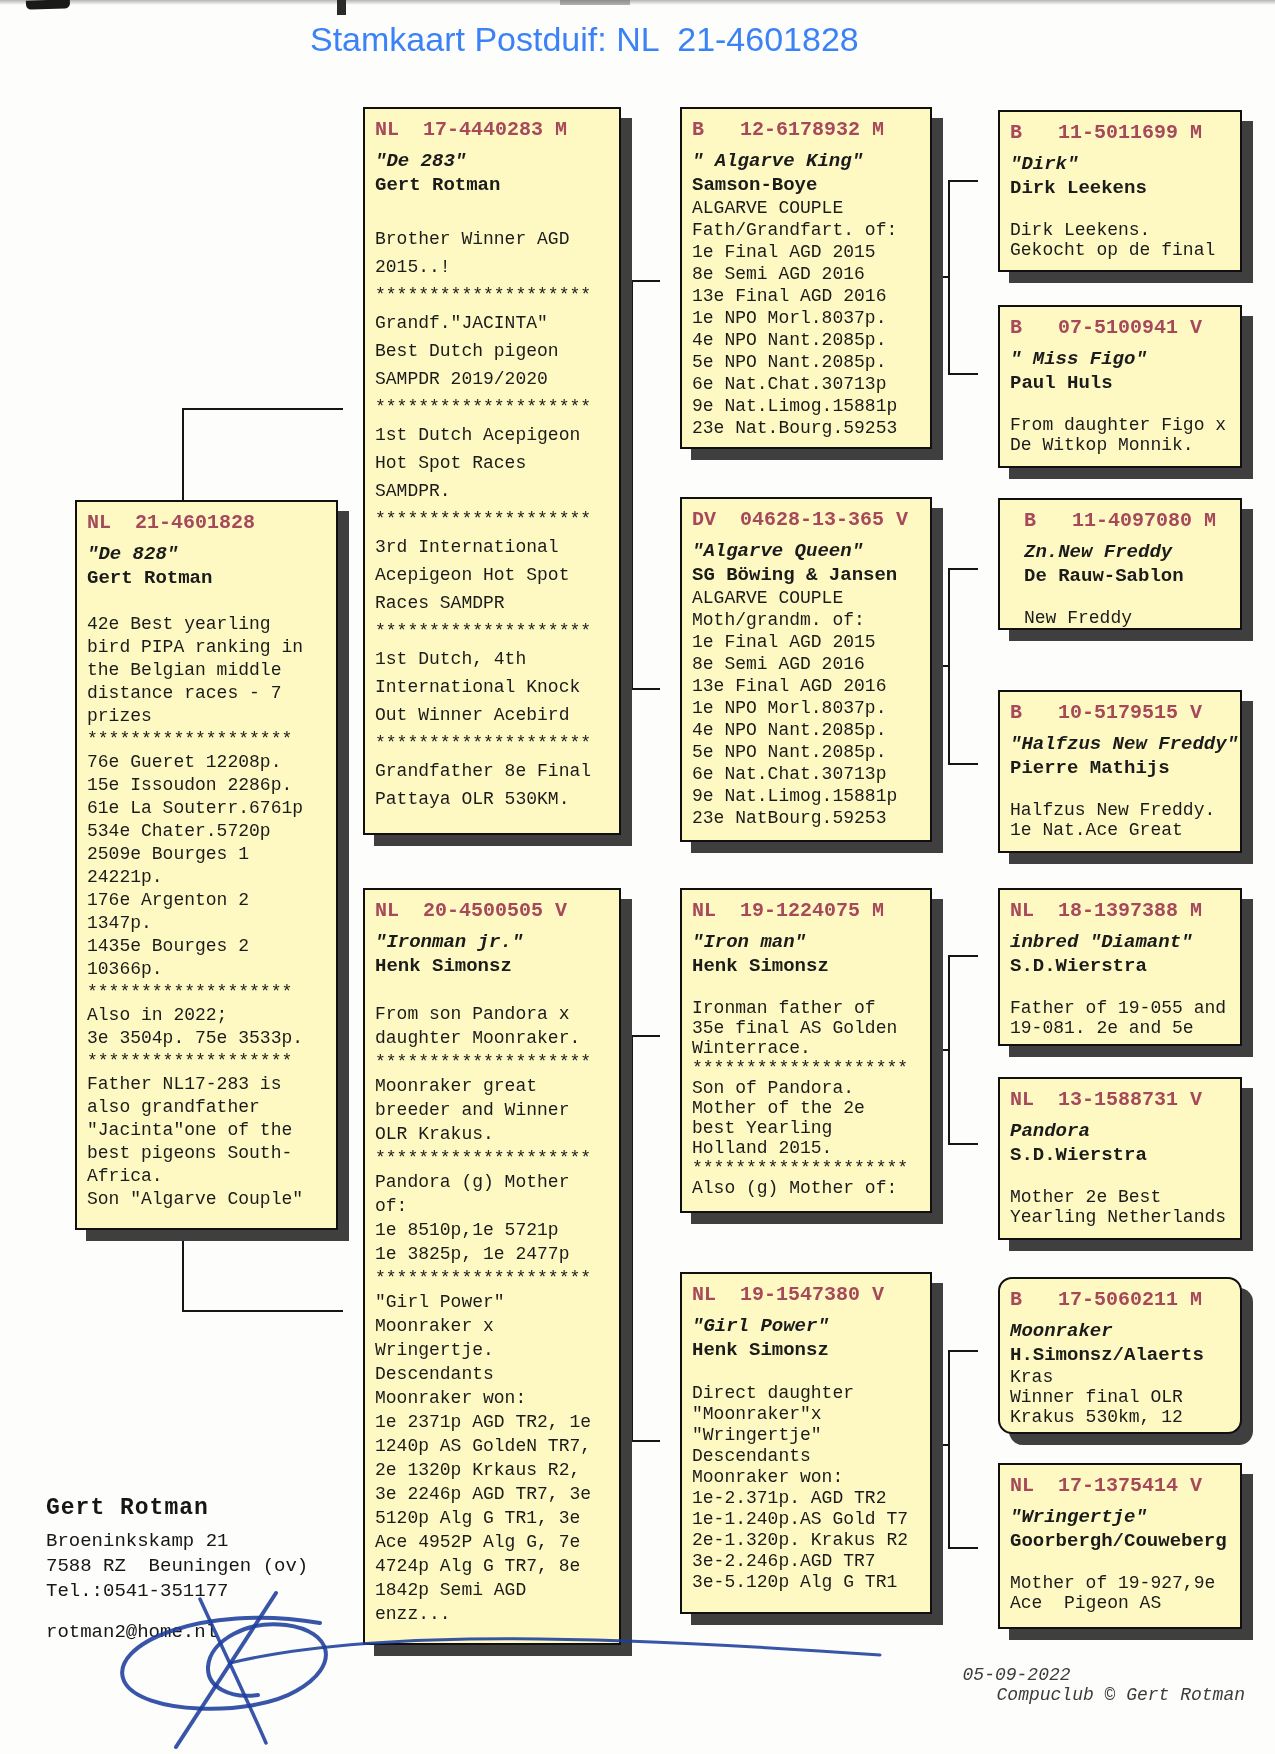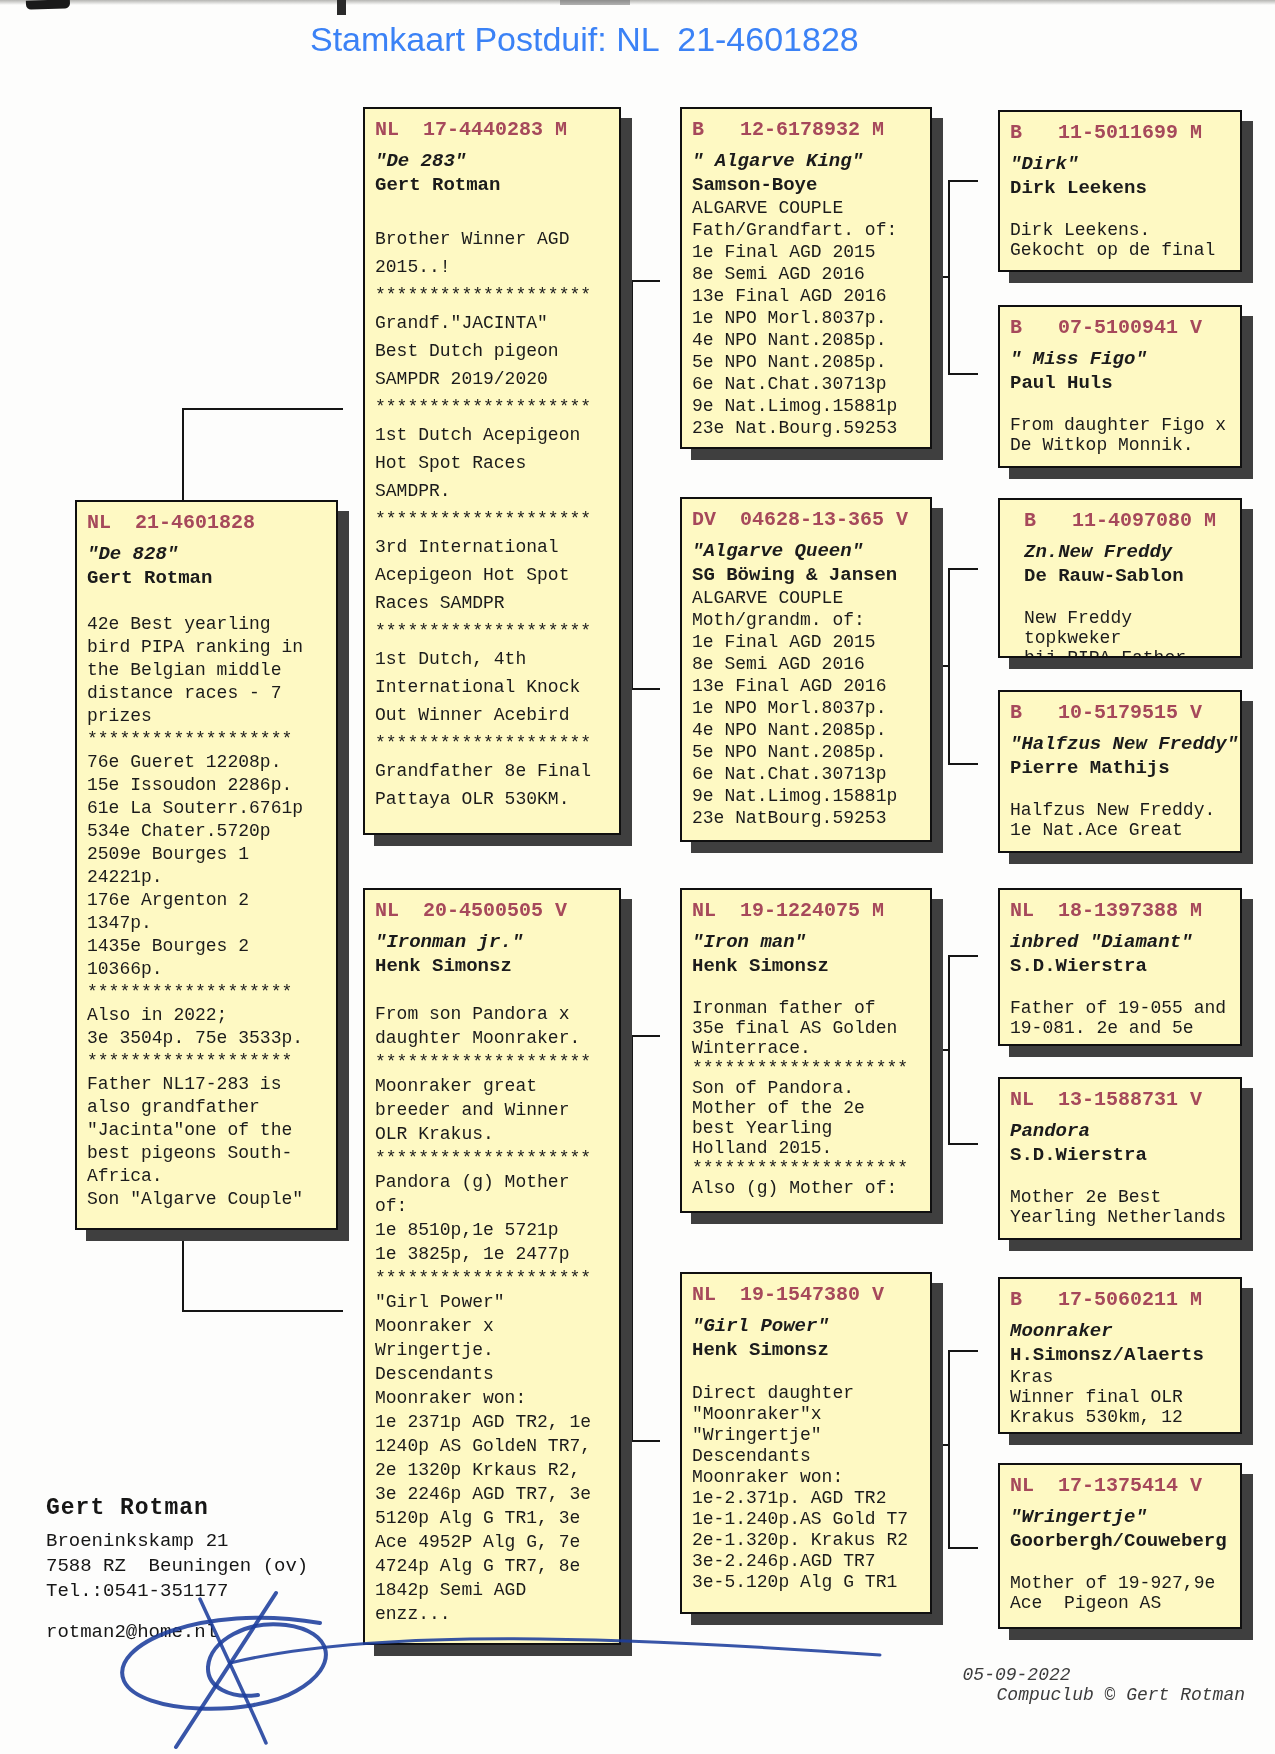--- a/index.html
+++ b/index.html
@@ -31,25 +31,25 @@
   #box-ff{left:660px;top:107px;width:252px;height:342px;}
   #box-ff .body{line-height:22px;}
   #box-fm{left:660px;top:497px;width:252px;height:345px;}
   #box-fm .body{line-height:22px;}
   #box-mf{left:660px;top:888px;width:252px;height:325px;}
   #box-mf .body{line-height:20px;}
   #box-mm{left:660px;top:1272px;width:252px;height:342px;}
   #box-mm .body{line-height:21px;}
   #box-fff{left:978px;top:110px;width:244px;height:162px;}
   #box-ffm{left:978px;top:305px;width:244px;height:163px;}
-  #box-fmf{left:978px;top:498px;width:244px;height:160px;padding-left:24px;}
+  #box-fmf{left:978px;top:498px;width:244px;height:132px;padding-left:24px;}
   #box-fmm{left:978px;top:690px;width:244px;height:163px;}
   #box-mff{left:978px;top:888px;width:244px;height:158px;}
   #box-mfm{left:978px;top:1077px;width:244px;height:163px;}
-  #box-mmf{left:978px;top:1277px;width:244px;height:157px;}
+  #box-mmf{left:978px;top:1277px;width:244px;height:157px;border-radius:14px;}
   #box-mmm{left:978px;top:1463px;width:244px;height:166px;}
   .gen4 .body{line-height:20px;}
 
   .cline{position:absolute;background:#151515;}
 
   .contact{position:absolute;left:46px;top:1495px;color:#161616;}
   .contact-name{font-size:23px;font-weight:bold;letter-spacing:1px;margin-bottom:8px;}
   .contact-line{font-size:19px;line-height:25px;white-space:pre;}
   .contact-email{font-size:19px;margin-top:16px;}
 

